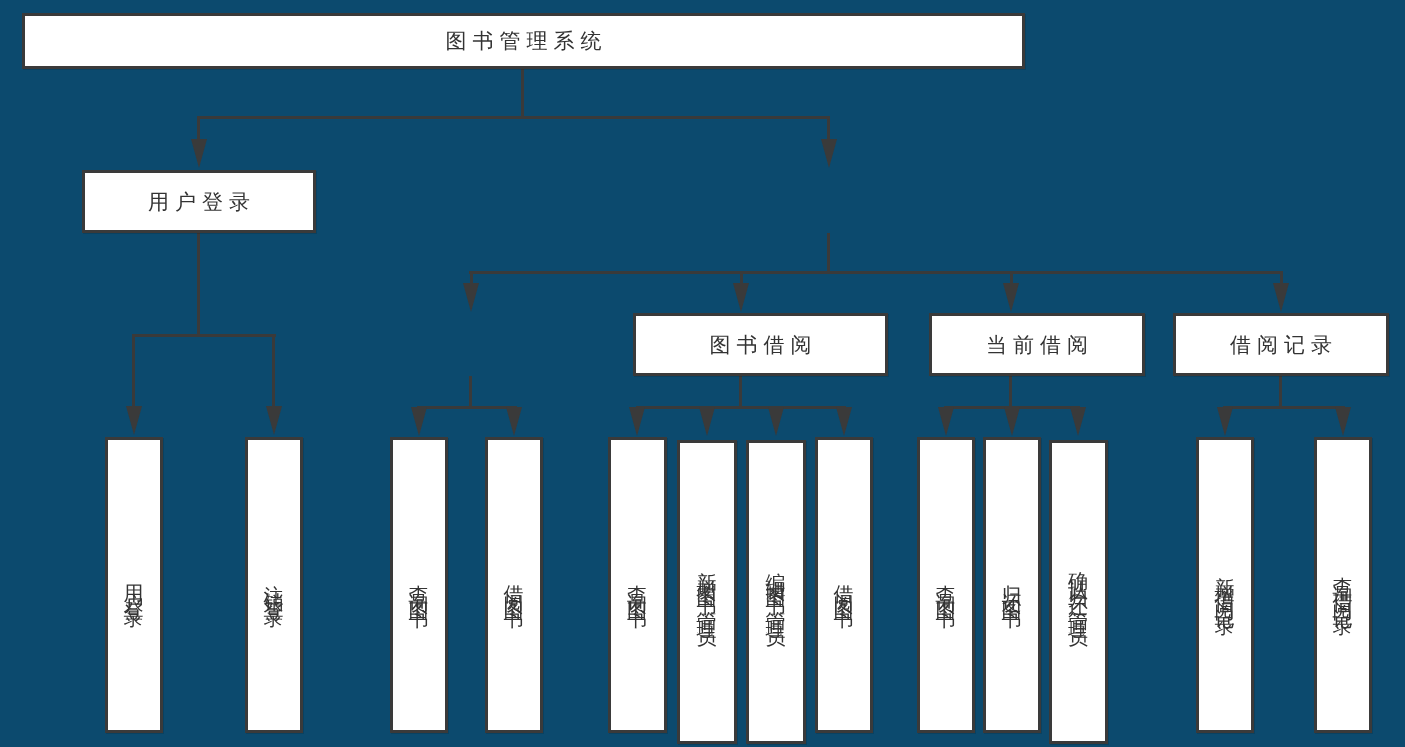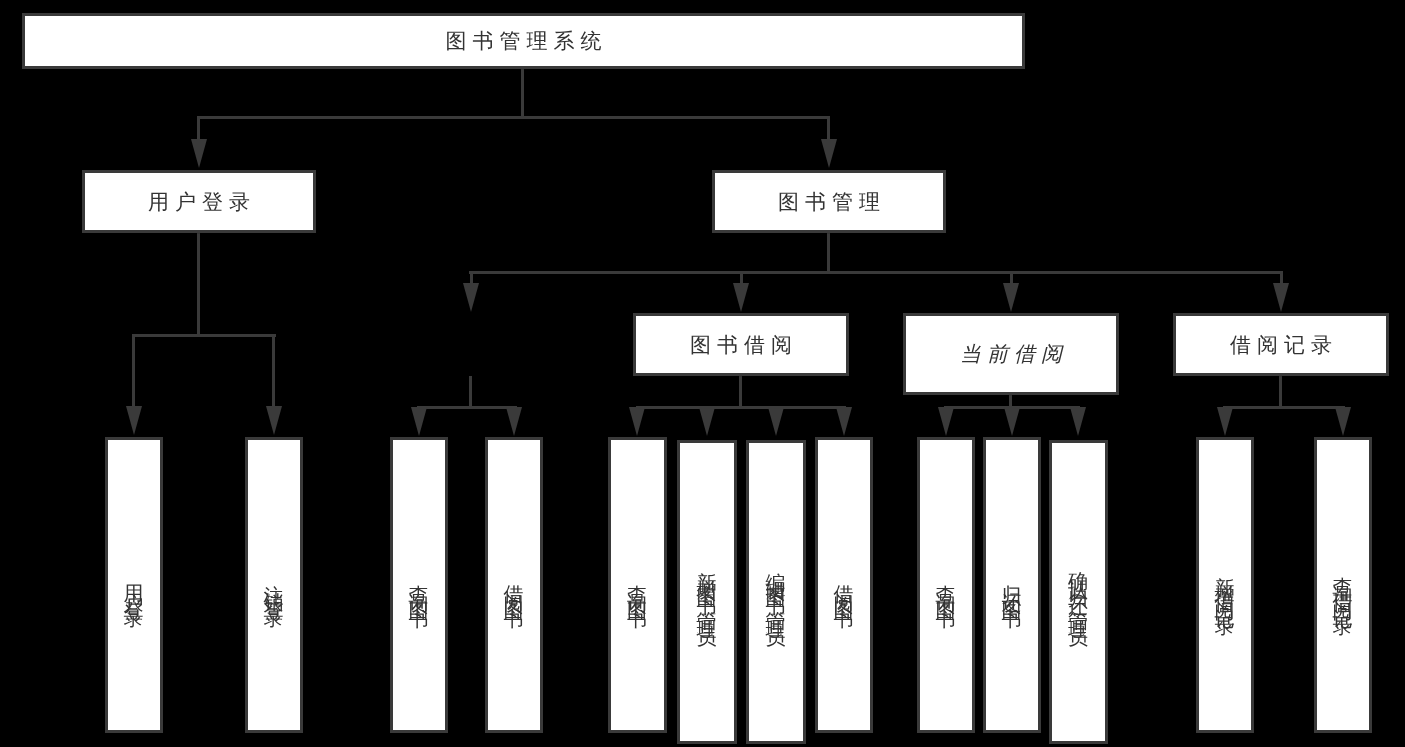--- a/index.html
+++ b/index.html
@@ -1,17 +1,17 @@
 <!DOCTYPE html>
 <html><head>
 <meta charset="utf-8">
 <style>
   html,body{margin:0;padding:0;background:#fff;}
   #canvas{
-    position:relative;width:1405px;height:747px;background:#000000;overflow:hidden;
+    position:relative;width:1405px;height:747px;background:#0c4a6e;overflow:hidden;
     font-family:"Liberation Sans","DejaVu Sans",sans-serif;color:#333333;
   }
   .node{
     position:absolute;box-sizing:border-box;background:#ffffff;
     border:3px solid #3a3a3a;display:flex;align-items:center;justify-content:center;
     box-shadow:1px 1px 0 rgba(0,0,0,0.12);
   }
   .node .ht{font-size:21px;letter-spacing:6px;text-indent:6px;white-space:nowrap;}
   .node .vt{
     writing-mode:vertical-rl;text-orientation:mixed;
@@ -81,28 +81,25 @@
   <div class="ar" style="left:1217px;top:407px;"></div>
   <div class="ar" style="left:1335px;top:407px;"></div>
 
   <div class="node" style="left:22px;top:13px;width:1003px;height:56px;">
     <span class="ht">图书管理系统</span>
   </div>
 
   <div class="node" style="left:82px;top:170px;width:234px;height:63px;">
     <span class="ht">用户登录</span>
   </div>
-  <div class="node" style="left:712px;top:170px;width:234px;height:63px;">
-    <span class="ht">图书管理</span>
-  </div>
 
-  <div class="node" style="left:633px;top:313px;width:216px;height:63px;">
+  <div class="node" style="left:633px;top:313px;width:255px;height:63px;">
     <span class="ht">图书借阅</span>
   </div>
-  <div class="node" style="left:903px;top:313px;width:216px;height:82px;font-style:italic;">
+  <div class="node" style="left:929px;top:313px;width:216px;height:63px;">
     <span class="ht">当前借阅</span>
   </div>
   <div class="node" style="left:1173px;top:313px;width:216px;height:63px;">
     <span class="ht">借阅记录</span>
   </div>
 
   <div class="node" style="left:105px;top:437px;width:58px;height:296px;">
     <span class="vt">用户登录</span>
   </div>
   <div class="node" style="left:245px;top:437px;width:58px;height:296px;">

